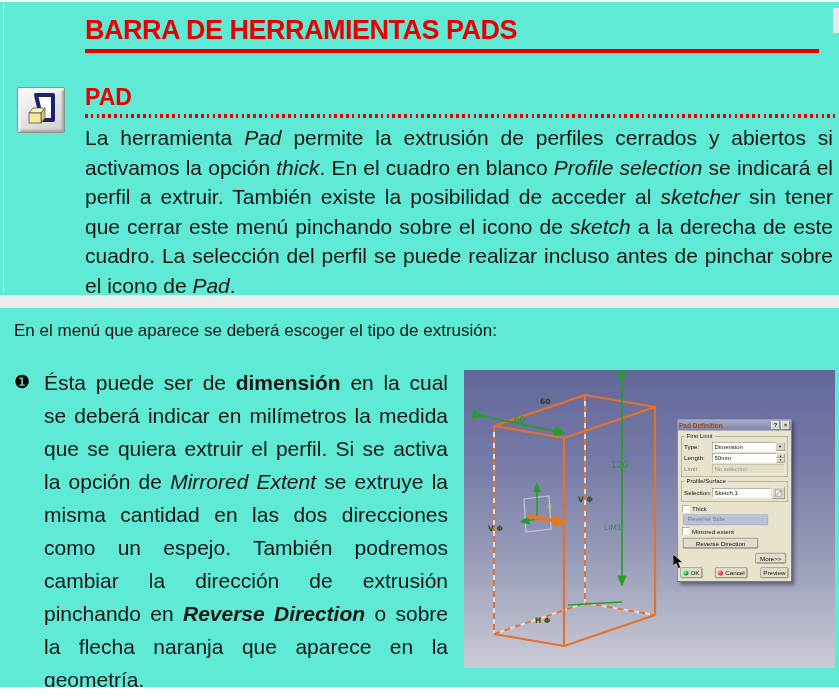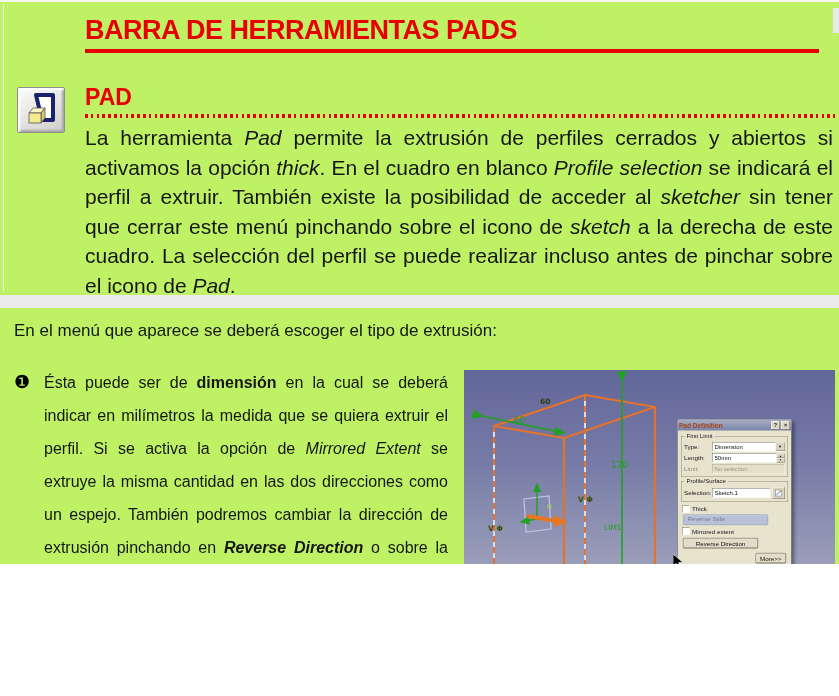--- a/index.html
+++ b/index.html
@@ -3,21 +3,21 @@
 <meta charset="utf-8">
 <style>
   :root{
     --red:#e80000;
     --ink:#161616;
     --beige:#e7e3cd;
     --orange:#e4722c;
     --green:#21a121;
   }
   html,body{margin:0;padding:0;background:#fff;}
-  #page{position:relative;width:839px;height:564px;background:#bef264;overflow:hidden;
+  #page{position:relative;width:839px;height:687px;background:#5eead4;overflow:hidden;
         font-family:"Liberation Sans", sans-serif;color:var(--ink);}
 
   
   .edge-top{position:absolute;left:0;top:0;width:839px;height:2px;background:#f4f4f4;}
   .edge-left{position:absolute;left:3px;top:4px;width:1px;height:288px;background:#ededed;}
   .corner-chip{position:absolute;left:833px;top:8px;width:6px;height:25px;background:#e9e9e9;}
   .bottom-rule{position:absolute;left:0;top:692px;width:839px;height:4px;background:#e3e3e3;}
   .section-divider{position:absolute;left:0;top:295px;width:839px;height:13px;background:#ebebeb;}
 
   
@@ -32,21 +32,21 @@
        display:flex;align-items:center;justify-content:center;}
   .pad-heading{position:absolute;left:85px;top:84px;font-size:23px;font-weight:bold;color:var(--red);}
   .dotted-rule{position:absolute;left:85px;top:114px;width:750px;height:3.5px;
        background-image:repeating-linear-gradient(90deg,var(--red) 0 2.6px,transparent 2.6px 5.8px);}
   .pad-body{position:absolute;left:85px;top:123px;width:748px;font-size:21px;line-height:29.5px;
        text-align:justify;color:var(--ink);}
 
   
   .intro-line{position:absolute;left:14px;top:321px;font-size:17px;color:var(--ink);}
   .bullet-marker{position:absolute;left:14px;top:371px;font-size:18px;color:#000;}
-  .bullet-text{position:absolute;left:44px;top:366px;width:404px;font-size:16px;
+  .bullet-text{position:absolute;left:44px;top:366px;width:404px;font-size:21px;
        line-height:33px;text-align:justify;color:var(--ink);}
 
   
   .catia{position:absolute;left:464px;top:370px;width:371px;height:298px;
        background:linear-gradient(180deg,#62679a 0%,#757aa6 30%,#9a9eb9 65%,#cbccd6 100%);}
   .catia svg.geo{position:absolute;left:0;top:0;}
 
   
   .dlg-wrap{position:absolute;left:213px;top:49px;width:230px;transform:scale(.5);
        transform-origin:0 0;z-index:2;}

